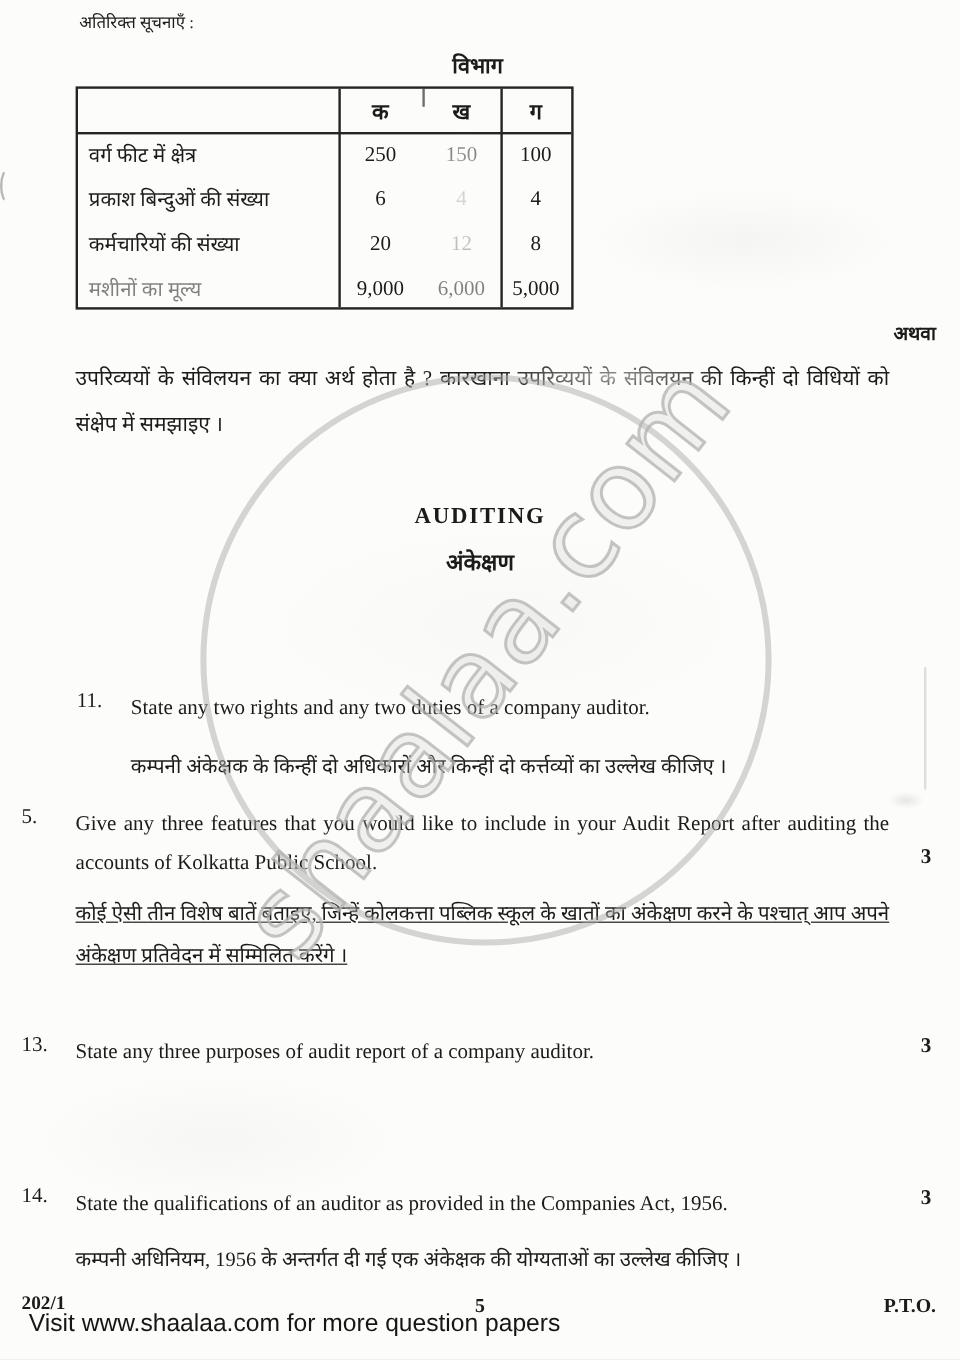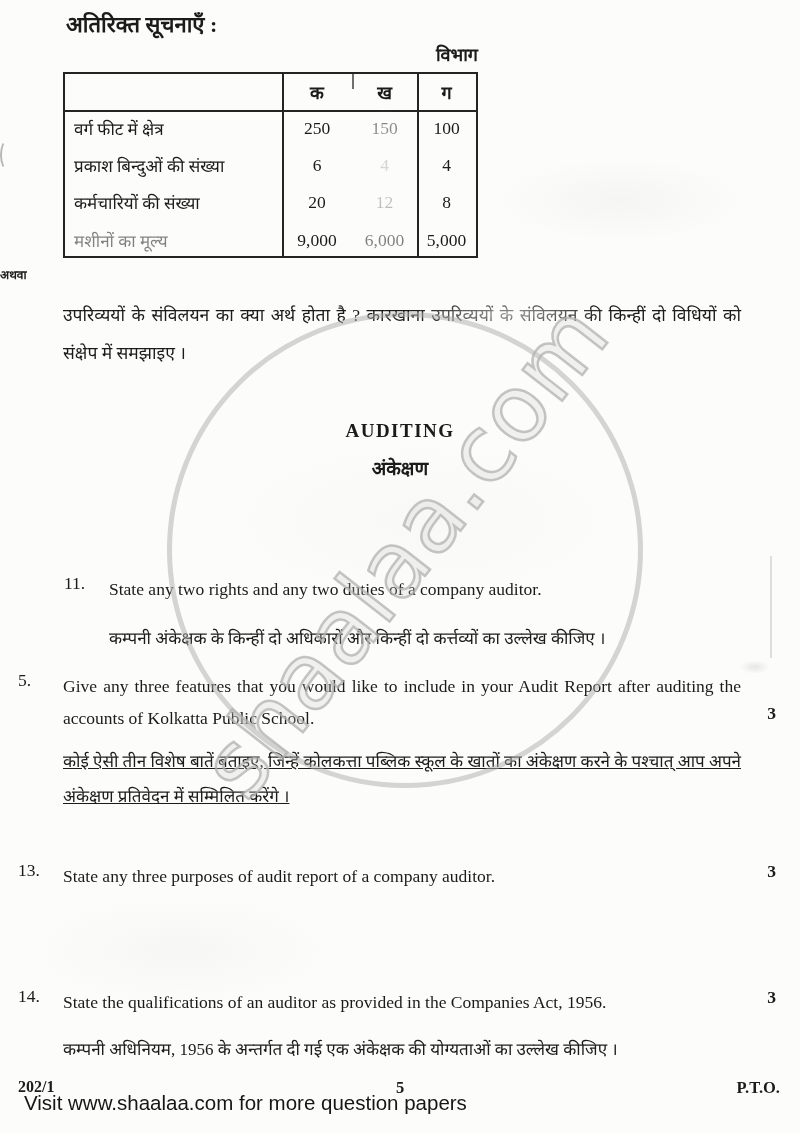--- a/index.html
+++ b/index.html
@@ -15,26 +15,26 @@
       radial-gradient(ellipse 220px 80px at 180px 950px, rgba(180,180,175,0.08), rgba(0,0,0,0) 70%),
       radial-gradient(ellipse 300px 120px at 420px 520px, rgba(200,200,195,0.07), rgba(0,0,0,0) 70%);
     font-family: "Liberation Serif", serif;
     color: #1b1b1b;
     overflow: hidden;
   }
   .abs { position: absolute; }
 
   .additional-info {
     left: 66px; top: 8px;
-    font-size: 22px; font-weight: bold;
+    font-size: 14px; font-weight: normal;
   }
 
   .vibhag {
-    left: 282px; top: 42px; width: 196px;
-    text-align: right; font-size: 18px; font-weight: bold;
+    left: 300px; top: 42px; width: 196px;
+    text-align: center; font-size: 18px; font-weight: bold;
   }
 
   
   .info-table {
     left: 63px; top: 72px; width: 415px; height: 186px;
     border: 2px solid #242424;
   }
   .tgrid {
     display: grid;
     grid-template-columns: 217px 70px 65px 59px;
@@ -56,21 +56,21 @@
   .faded-2 { opacity: 0.4; filter: blur(0.4px); }
   .faded-3 { opacity: 0.6; filter: blur(0.4px); }
   .col-kha-fade {
     left: 345px; top: 88px; width: 82px; height: 172px;
     background: radial-gradient(ellipse 50% 50% at center, rgba(252,252,250,0.65), rgba(252,252,250,0) 75%);
     pointer-events: none;
   }
 
   .or-label {
     left: 0; top: 266px; width: 780px;
-    text-align: left; font-size: 12px; font-weight: bold;
+    text-align: right; font-size: 16px; font-weight: bold;
   }
 
   .alt-question {
     left: 63px; top: 296px; width: 678px;
     font-size: 17.5px; line-height: 38px; text-align: justify;
   }
   .alt-fade {
     left: 385px; top: 298px; width: 250px; height: 32px;
     background: radial-gradient(ellipse 50% 60% at center, rgba(252,252,250,0.6), rgba(252,252,250,0) 80%);
     pointer-events: none;

